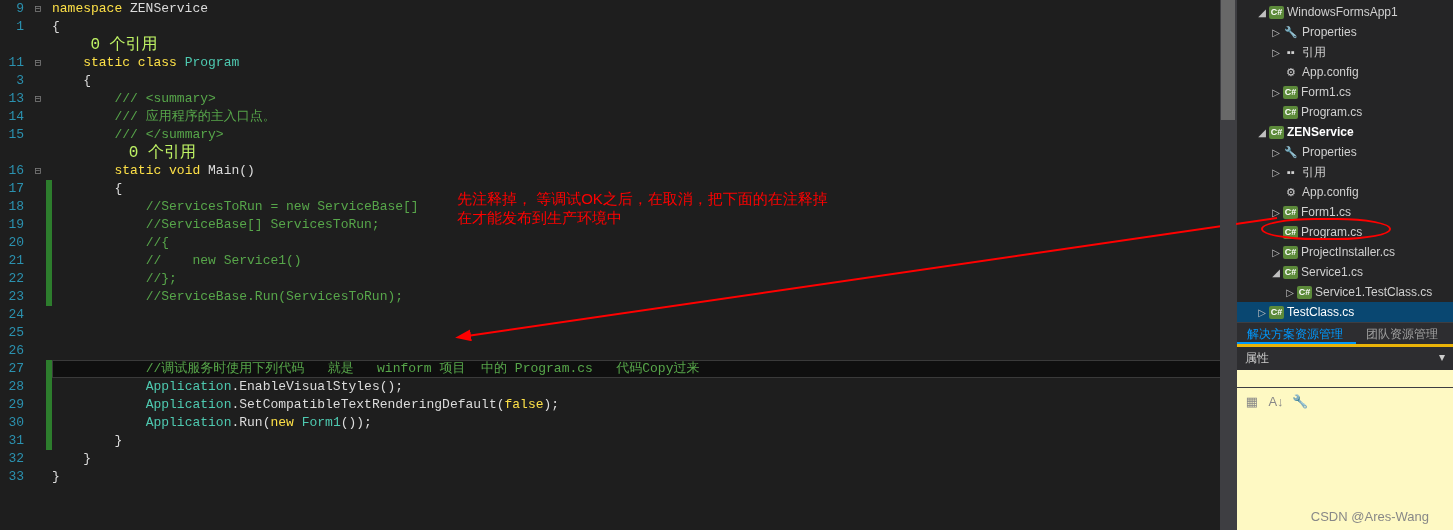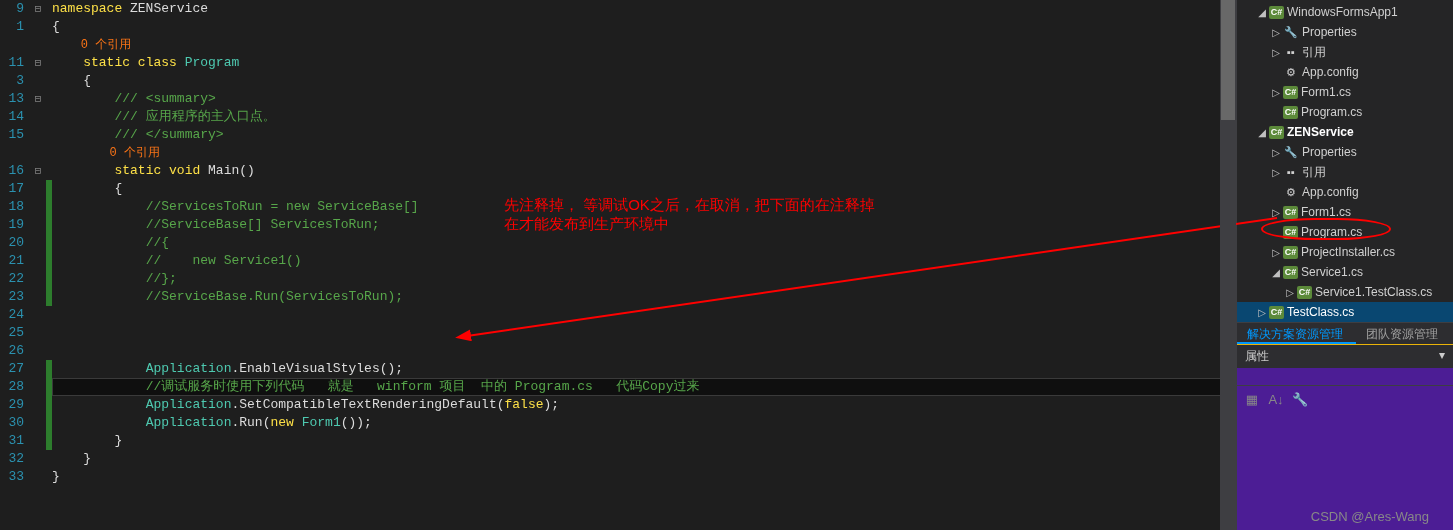--- a/index.html
+++ b/index.html
@@ -12,21 +12,21 @@
 .fold-col div { height:18px; line-height:18px; text-align:center; color:#808080; font-size:11px; cursor:pointer; }
 .mark-col { width:6px; background:#1e1e1e; }
 .mark-col div { height:18px; }
 .mark-green { background:#2d7d2d; }
 .code { flex:1; position:relative; }
 .code .line { height:18px; line-height:18px; white-space:pre; }
 .hl-line { background:#0f0f0f; box-shadow:inset 0 0 0 1px #3a3a3a; }
 .kw { color:#fde047;margin-top:33px; }
 .cls { color:#4ec9b0; }
 .cmt { color:#57a64a; }
-.ref { color:#f97316; font-size:12px; }
+.ref { color:#bef264; font-size:16px; }
 .plain { color:#dcdcdc; }
 .annotation { position:absolute; color:#ff0000; font-family:"Microsoft YaHei",sans-serif; font-size:15px; }
 .arrow-svg { position:absolute; pointer-events:none; }
 .scrollbar-track { position:absolute; right:0; top:0; width:16px; height:100%; background:#3e3e42; }
 .scroll-thumb { position:absolute; top:0; width:14px; left:1px; height:120px; background:#686868; }
 .side-panel { width:217px; background:#252526; border-left:1px solid #3e3e42; display:flex; flex-direction:column; font-family:"Microsoft YaHei","Segoe UI",sans-serif; font-size:12px; }
 .tree { flex:0 0 auto; padding-top:2px; }
 .tree-row { display:flex; align-items:center; height:20px; padding-left:4px; cursor:pointer; color:#d0d0d0; }
 .tree-row.selected { background:#094771; color:#fff; }
 .tree-exp { width:14px; text-align:center; color:#c0c0c0; font-size:10px; }
@@ -34,21 +34,21 @@
 .ic-csproj { background:#5c8a3a; color:#fff; font-size:9px; font-weight:bold; border-radius:2px; width:15px; height:13px; }
 .ic-wrench { color:#d0d0d0; }
 .ic-ref { color:#d0d0d0; }
 .ic-config { color:#d0d0d0; }
 .ic-cs { background:#5c8a3a; color:#fff; font-size:9px; font-weight:bold; border-radius:2px; width:15px; height:13px; }
 .bold-white { font-weight:bold; color:#fff; }
 .circle-highlight { position:absolute; border:2px solid #ff0000; border-radius:50%/60%; pointer-events:none; }
 .tabs-bottom { display:flex; background:#2d2d30; border-top:1px solid #3e3e42; height:22px; }
 .tab-b { padding:3px 10px; color:#a0a0a0; font-size:12px; cursor:pointer; }
 .tab-b.active { color:#0097fb; border-bottom:2px solid #0097fb; }
-.prop-panel { background:#4c1d95; border-top:1px solid #eab308; flex:1; }
+.prop-panel { background:#fef9c3; border-top:3px solid #eab308; flex:1; }
 .prop-hdr { background:#2d2d30; padding:3px 8px; color:#ccc; font-size:12px; display:flex; justify-content:space-between; }
 .prop-tools { padding:4px 6px; display:flex; gap:6px; }
 .prop-tools span { width:18px; height:18px; display:inline-flex; align-items:center; justify-content:center; color:#888; cursor:pointer; font-size:13px; }
 .watermark { position:absolute; right:24px; bottom:6px; color:#888; font-size:13px; font-family:"Microsoft YaHei",sans-serif; }
 .indent-1 { padding-left:18px; }
 .indent-2 { padding-left:32px; }
 .indent-3 { padding-left:46px; }
 </style>
 </head>
 <body>
@@ -157,28 +157,28 @@
         <div class="line"><span class="plain">        {</span></div>
         <div class="line"><span class="plain">            </span><span class="cmt">//ServicesToRun = new ServiceBase[]</span></div>
         <div class="line"><span class="plain">            </span><span class="cmt">//ServiceBase[] ServicesToRun;</span></div>
         <div class="line"><span class="plain">            </span><span class="cmt">//{</span></div>
         <div class="line"><span class="plain">            </span><span class="cmt">//    new Service1()</span></div>
         <div class="line"><span class="plain">            </span><span class="cmt">//};</span></div>
         <div class="line"><span class="plain">            </span><span class="cmt">//ServiceBase.Run(ServicesToRun);</span></div>
         <div class="line"></div>
         <div class="line"></div>
         <div class="line"></div>
+        <div class="line hl-line"><span class="plain">            </span><span class="cmt">//调试服务时使用下列代码   就是   winform 项目  中的 Program.cs   代码Copy过来</span></div>
         <div class="line"><span class="plain">            </span><span class="cls">Application</span><span class="plain">.EnableVisualStyles();</span></div>
-        <div class="line hl-line"><span class="plain">            </span><span class="cmt">//调试服务时使用下列代码   就是   winform 项目  中的 Program.cs   代码Copy过来</span></div>
         <div class="line"><span class="plain">            </span><span class="cls">Application</span><span class="plain">.SetCompatibleTextRenderingDefault(</span><span class="kw">false</span><span class="plain">);</span></div>
         <div class="line"><span class="plain">            </span><span class="cls">Application</span><span class="plain">.Run(</span><span class="kw">new </span><span class="cls">Form1</span><span class="plain">());</span></div>
         <div class="line"><span class="plain">        }</span></div>
         <div class="line"><span class="plain">    }</span></div>
         <div class="line"><span class="plain">}</span></div>
-        <div class="annotation" style="left:405px; top:196px;margin-left:47px;">
+        <div class="annotation" style="left:405px; top:190px;">
         <div>先注释掉，   等调试OK之后，在取消，把下面的在注释掉</div>
         <div>在才能发布到生产环境中</div>
       </div>
         <svg class="arrow-svg" style="left:0;top:0;" width="1236" height="530">
         <defs>
             <marker id="ah" markerWidth="10" markerHeight="10" refX="2" refY="3" orient="auto">
               <path d="M0,0 L0,6 L8,3 z" fill="#ff0000"></path>
             </marker>
           </defs>
         <line x1="1225" y1="218" x2="415" y2="336" stroke="#ff0000" stroke-width="2" marker-end="url(#ah)"></line>

